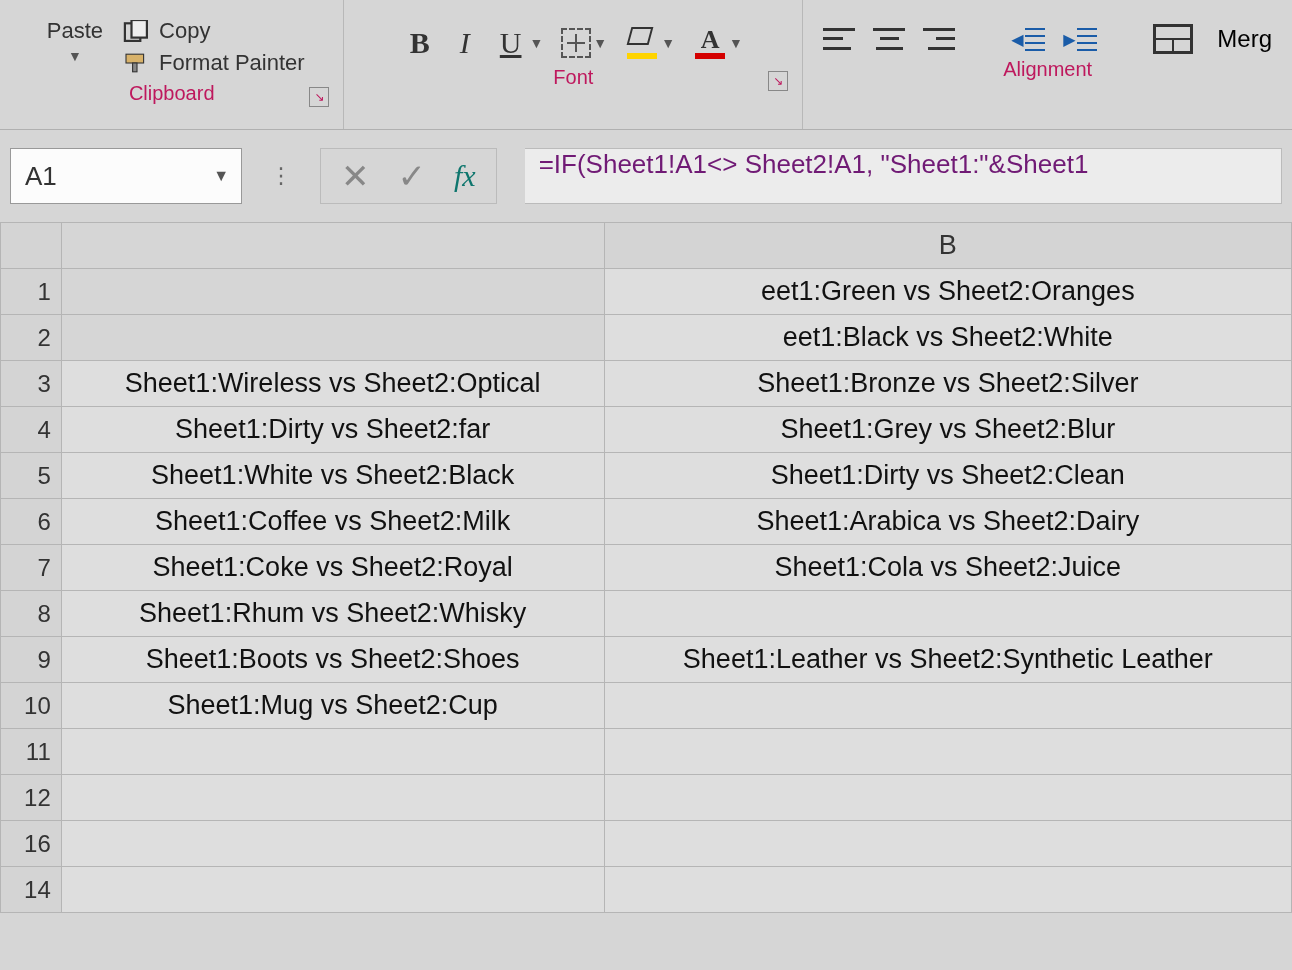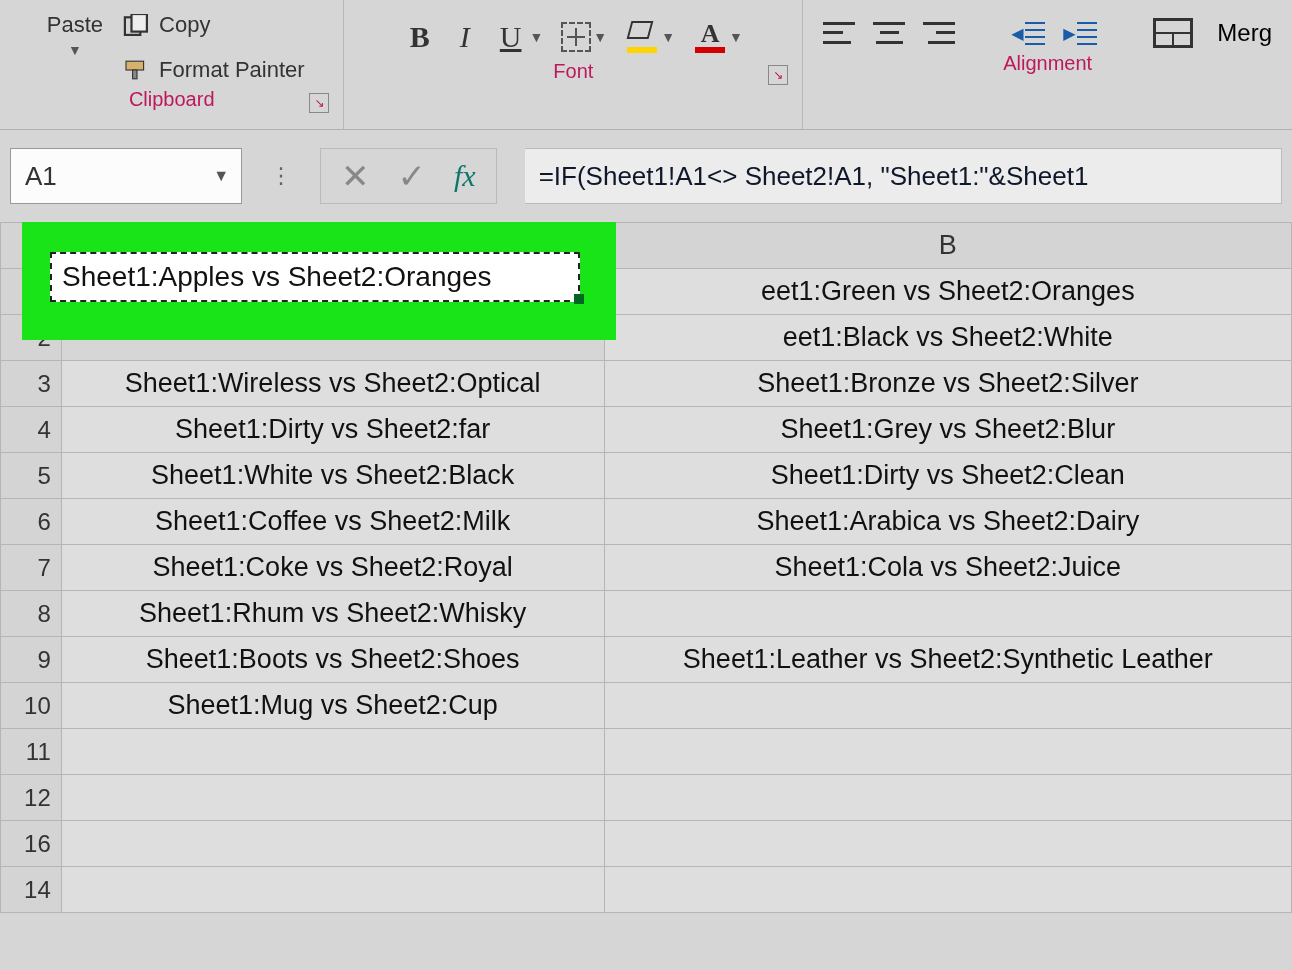--- a/index.html
+++ b/index.html
@@ -15,21 +15,21 @@
 .ribbon {
   background: #d6d6d6;
   height: 130px;
   display: flex;
   border-bottom: 1px solid #b0b0b0;
 }
 .ribbon-group {
   display: flex;
   flex-direction: column;
   align-items: center;
-  padding: 10px 10px;
+  padding: 16px 10px;
   border-right: 1px solid #b8b8b8;
 }
 .ribbon-group-content {
   flex: 1;
   display: flex;
   align-items: flex-start;
   gap: 6px;
   padding-top: 2px;
 }
 .ribbon-group-label {
@@ -59,21 +59,21 @@
   flex-direction: column;
   align-items: center;
   padding: 0 8px;
 }
 .paste-label { font-size: 22px; color: #333; }
 .paste-arrow { font-size: 14px; color: #555; margin-top: 4px; }
 
 .clip-stack {
   display: flex;
   flex-direction: column;
-  gap: 19px;
+  gap: 6px;
   padding-left: 6px;
 }
 .clip-item {
   display: flex;
   align-items: center;
   gap: 8px;
   font-size: 22px;
   color: #333;
   cursor: pointer;
 }
@@ -161,22 +161,22 @@
 .fb-actions {
   display:flex; align-items:center; gap:28px;
   border:1px solid #bbb; height:56px; padding:0 20px;
 }
 .fb-cancel { font-size:34px; color:#888; cursor:pointer; }
 .fb-accept { font-size:34px; color:#888; cursor:pointer; }
 .fx { font-size:30px; font-style:italic; font-family:"Times New Roman",serif; color:#0f766e; cursor:pointer; }
 
 .formula-input {
   flex:1; height:56px; border:1px solid #bbb; border-left:none;
-  display:flex; align-items:center; padding:0 14px;
-  font-size:26px; color:#0f172a; background:#ececec;
+  display:flex; align-items:flex-start; padding:0 14px;
+  font-size:26px; color:#701a75; background:#ececec;
   white-space:nowrap; overflow:hidden;
 }
 
 
 .sheet { position:relative; }
 table.grid { border-collapse:collapse; width:1292px; table-layout:fixed; }
 table.grid th, table.grid td {
   border:1px solid #b5b5b5;
   font-size:27px;
   color:#111;
@@ -446,19 +446,13 @@
           <td></td>
         </tr>
         <tr>
           <th class="rowhdr">14</th>
           <td></td>
           <td></td>
         </tr>
       </tbody>
   </table>
 
-  <div class="highlight">
-    <div class="cellbox">
-      <span>Sheet1:Apples vs Sheet2:Oranges</span>
-    </div>
-    <div class="handle"></div>
-  </div>
 </div>
 
 </body></html>

